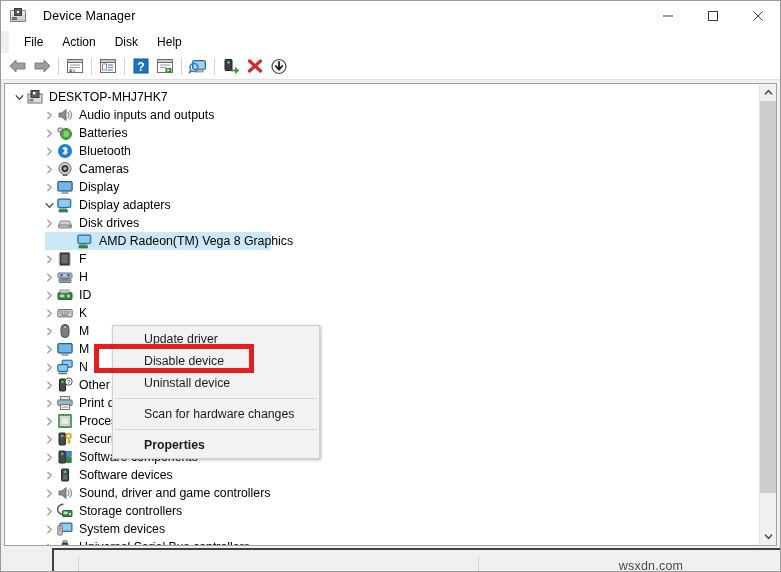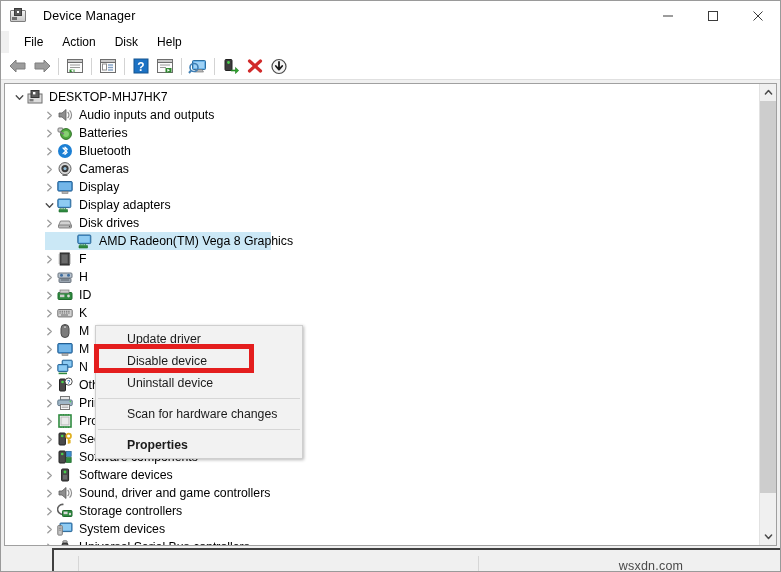--- a/index.html
+++ b/index.html
@@ -252,21 +252,21 @@
     align-items: center;
     justify-content: center;
     font-size: 12.5px;
     color: #4a4a4a;
     letter-spacing: .2px;
   }
 
   
   .ctxmenu {
     position: absolute;
-    left: 90px;
+    left: 107px;
     top: 241px;
     width: 208px;
     background: #f2f2f2;
     border: 1px solid #cfcfcf;
     box-shadow: 1px 1px 3px rgba(0,0,0,.28);
     box-sizing: border-box;
     padding: 2px 0;
     z-index: 40;
   }
   .ctx-item {

